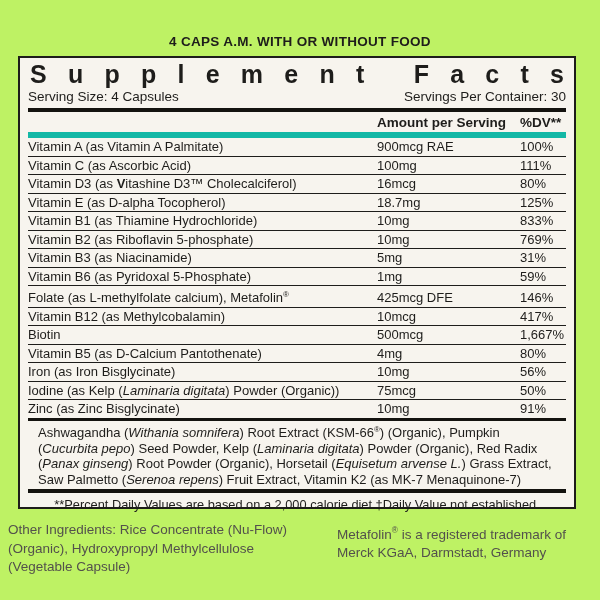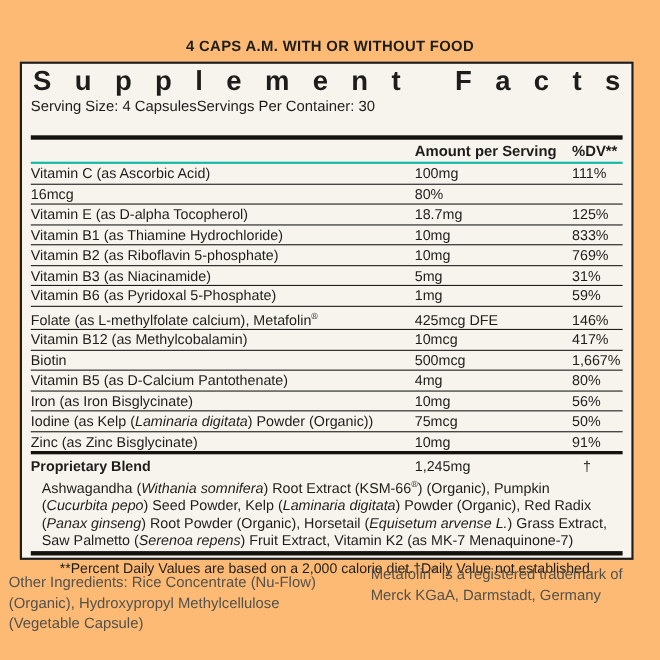--- a/index.html
+++ b/index.html
@@ -1,43 +1,43 @@
 <!DOCTYPE html>
 <html><head>
 <meta charset="utf-8">
 <style>
   html,body{margin:0;padding:0;}
-  .page{position:relative;width:600px;height:600px;background:#fdba74;
+  .page{position:relative;width:600px;height:600px;background:#bef264;
         font-family:"Liberation Sans",sans-serif;color:#1e1d1b;overflow:hidden;}
   .top-note{position:absolute;top:34px;left:0;right:0;text-align:center;
             font-size:13.5px;font-weight:700;letter-spacing:.3px;}
   .panel{position:absolute;left:18px;top:56px;width:558px;height:453px;
          border:2px solid #1e1d1b;box-sizing:border-box;padding:0 8px;background:#f7f4ee;}
   .title{display:flex;justify-content:space-between;align-items:flex-end;
          font-weight:700;font-size:25px;line-height:1;padding:4px 2px 1px 2px;}
-  .serving-row{display:flex;justify-content:flex-start;font-size:13.5px;
-               line-height:16px;padding:1px 0 18px 0;}
+  .serving-row{display:flex;justify-content:space-between;font-size:13.5px;
+               line-height:16px;padding:1px 0 3px 0;}
   .bar{background:#14130f;}
   .bar-thick{height:4px;}
   .bar-mid{height:3px;}
   .row{display:grid;grid-template-columns:349px 143px 1fr;align-items:end;}
   .header-row{font-weight:700;font-size:13.5px;padding:3px 0 2px 0;
-              border-bottom:2px solid #14b8a6;}
+              border-bottom:6px solid #14b8a6;}
   .nrow{font-size:13px;line-height:15px;padding:1px 0 1.5px 0;
         border-bottom:1px solid #1e1d1b;}
   .nrow:last-child{border-bottom:none;}
   .blend-head{font-size:13px;line-height:15px;padding:3px 0 1px 0;}
   .bold{font-weight:700;}
   .blend-desc{font-size:13px;line-height:15.5px;padding:1px 4px 2px 10px;}
   .dv-dagger{text-indent:10px;}
   .footnote-row{display:flex;justify-content:center;font-size:12.8px;
                 padding:4px 0 4px 0;}
   .bottom-left{position:absolute;left:8px;top:521px;width:302px;font-size:13.5px;
                line-height:18.5px;color:#53514c;}
-  .bottom-right{position:absolute;left:337px;top:509px;width:252px;font-size:13.5px;
+  .bottom-right{position:absolute;left:337px;top:521px;width:252px;font-size:13.5px;
                 line-height:18.5px;color:#53514c;}
   .seg-i{font-style:italic;}
   .seg-b{font-weight:700;}
   .seg-sup{font-size:.62em;vertical-align:super;}
 </style>
 </head>
 <body>
 
 <div class="page">
 
@@ -71,28 +71,34 @@
 
     <div class="bar bar-thick"></div>
 
     <div class="row header-row">
       <span class="col-name"></span>
       <span class="col-amt">Amount per Serving</span>
       <span class="col-dv">%DV**</span>
     </div>
 
     <div id="rows">
+  <div class="row nrow">
+    <span class="col-name"><span>Vitamin A (as Vitamin A Palmitate)</span></span>
+    <span class="col-amt">900mcg RAE</span>
+    <span class="col-dv">100%</span>
+  </div>
 
   <div class="row nrow">
     <span class="col-name"><span>Vitamin C (as Ascorbic Acid)</span></span>
     <span class="col-amt">100mg</span>
     <span class="col-dv">111%</span>
   </div>
 
   <div class="row nrow">
+    <span class="col-name"><span>Vitamin D3 (as </span><span class="seg-b">V</span><span>itashine D3™ Cholecalciferol)</span></span>
     <span class="col-amt">16mcg</span>
     <span class="col-dv">80%</span>
   </div>
 
   <div class="row nrow">
     <span class="col-name"><span>Vitamin E (as D-alpha Tocopherol)</span></span>
     <span class="col-amt">18.7mg</span>
     <span class="col-dv">125%</span>
   </div>
 
@@ -159,25 +165,20 @@
   <div class="row nrow">
     <span class="col-name"><span>Zinc (as Zinc Bisglycinate)</span></span>
     <span class="col-amt">10mg</span>
     <span class="col-dv">91%</span>
   </div>
 </div>
 
     <div class="bar bar-mid"></div>
 
     <div>
-      <div class="row blend-head">
-        <span class="col-name bold">Proprietary Blend</span>
-        <span class="col-amt">1,245mg</span>
-        <span class="col-dv dv-dagger">†</span>
-      </div>
       <div class="blend-desc"><span>Ashwagandha (</span><span class="seg-i">Withania somnifera</span><span>) Root Extract (KSM-66</span><span class="seg-sup">®</span><span>) (Organic), Pumpkin (</span><span class="seg-i">Cucurbita pepo</span><span>) Seed Powder, Kelp (</span><span class="seg-i">Laminaria digitata</span><span>) Powder (Organic), Red Radix (</span><span class="seg-i">Panax ginseng</span><span>) Root Powder (Organic), Horsetail (</span><span class="seg-i">Equisetum arvense L.</span><span>) Grass Extract, Saw Palmetto (</span><span class="seg-i">Serenoa repens</span><span>) Fruit Extract, Vitamin K2 (as MK-7 Menaquinone-7)</span></div>
     </div>
 
     <div class="bar bar-thick"></div>
 
     <div class="footnote-row">
       <span>**Percent Daily Values are based on a 2,000 calorie diet.</span>
       <span>†Daily Value not established.</span>
     </div>
 

